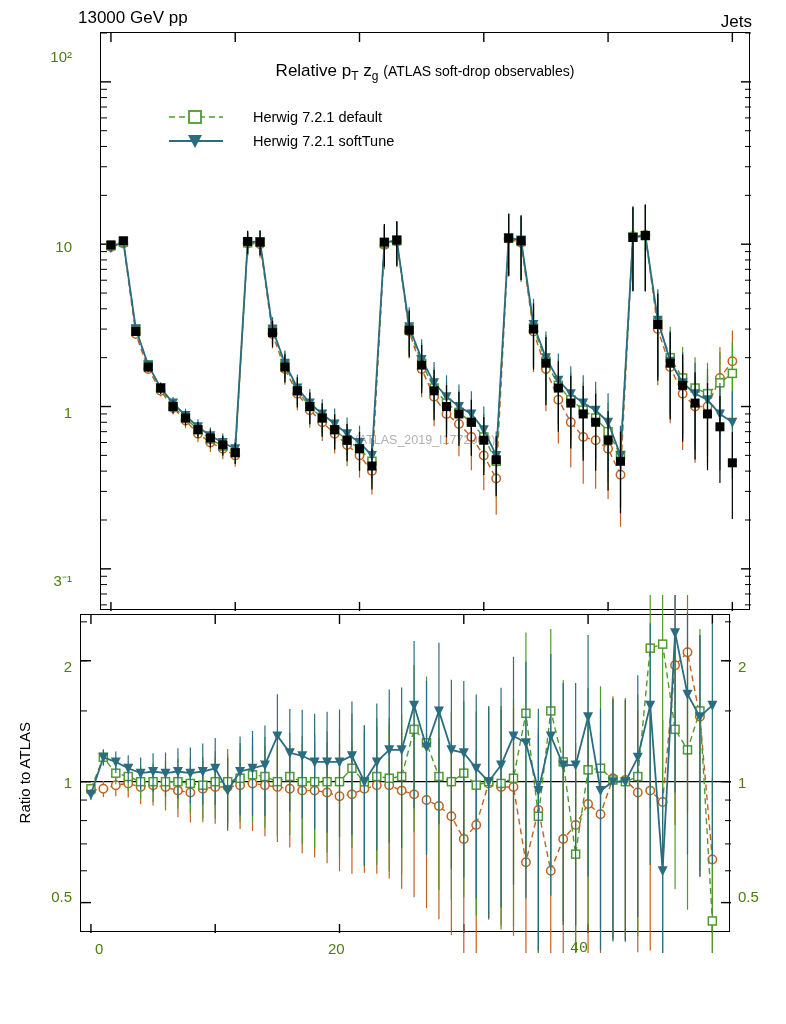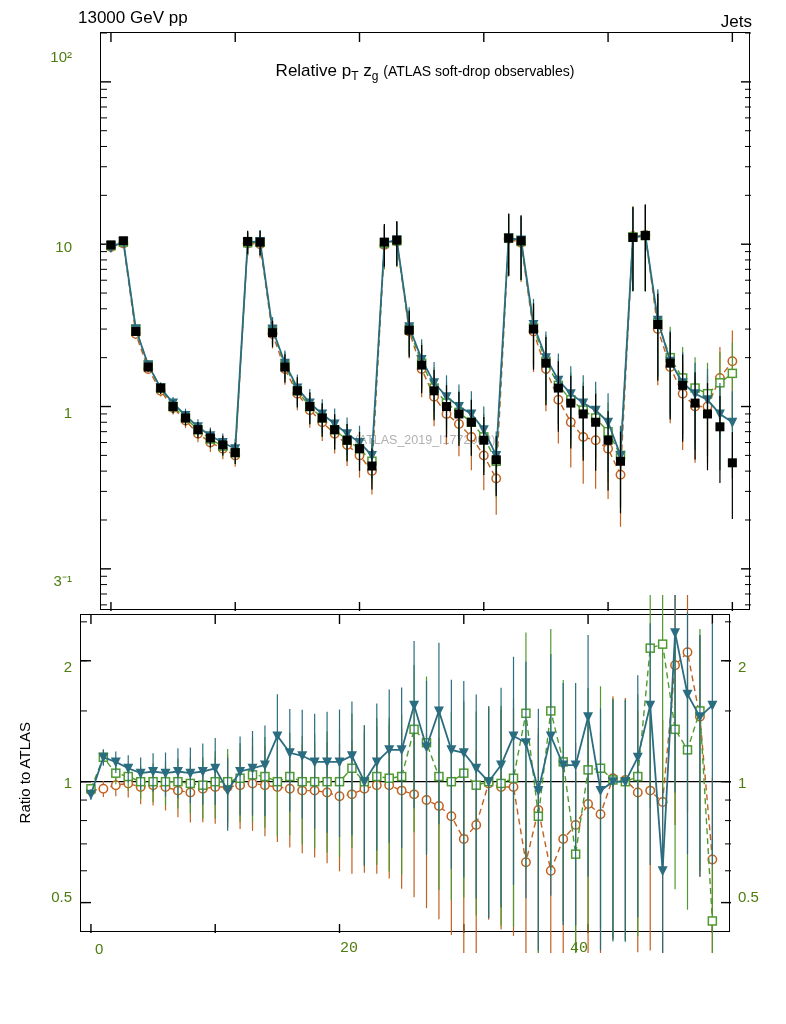--- a/index.html
+++ b/index.html
@@ -52,20 +52,38 @@
   <div id="main">
 
     <div class="plot-title">
       <span>Relative p</span><sub style="font-size:12px">T</sub><span> z</span><sub style="font-size:12px">g</sub>
       <span class="sub">(ATLAS soft-drop observables)</span>
     </div>
 
     <div class="watermark">(ATLAS_2019_I1772062)</div>
 
     <div id="legend">
+      <div class="lrow">
+        <span class="lsym">
+          <svg width="86" height="20">
+            <line x1="8" y1="10" x2="62" y2="10" stroke="#4f9a2e" stroke-width="1.6" stroke-dasharray="6,4"></line>
+            <rect x="28" y="4" width="12" height="12" fill="#fff" stroke="#4f9a2e" stroke-width="1.8"></rect>
+          </svg>
+        </span>
+        <span class="llab">Herwig 7.2.1 default</span>
+      </div>
+      <div class="lrow">
+        <span class="lsym">
+          <svg width="86" height="20">
+            <line x1="8" y1="10" x2="62" y2="10" stroke="#2b6d80" stroke-width="1.8"></line>
+            <polygon points="27,4 41,4 34,17" fill="#2b6d80"></polygon>
+          </svg>
+        </span>
+        <span class="llab">Herwig 7.2.1 softTune</span>
+      </div>
     </div>
 
     <svg class="layer" id="main-svg" width="650" height="578">
         <line x1="0" y1="48.865935099381886" x2="10" y2="48.865935099381886" stroke="#000" stroke-width="1.4"></line>
         <line x1="650" y1="48.865935099381886" x2="640" y2="48.865935099381886" stroke="#000" stroke-width="1.4"></line>
         <line x1="0" y1="211.1950577889608" x2="10" y2="211.1950577889608" stroke="#000" stroke-width="1.4"></line>
         <line x1="650" y1="211.1950577889608" x2="640" y2="211.1950577889608" stroke="#000" stroke-width="1.4"></line>
         <line x1="0" y1="373.5241804785398" x2="10" y2="373.5241804785398" stroke="#000" stroke-width="1.4"></line>
         <line x1="650" y1="373.5241804785398" x2="640" y2="373.5241804785398" stroke="#000" stroke-width="1.4"></line>
         <line x1="0" y1="535.8533031681188" x2="10" y2="535.8533031681188" stroke="#000" stroke-width="1.4"></line>
@@ -916,16 +934,16 @@
 
   <div class="tick ytick" style="left:30px;top:658px;width:42px;"><span>2</span></div>
   <div class="tick ytick" style="left:30px;top:774px;width:42px;"><span>1</span></div>
   <div class="tick ytick" style="left:24px;top:888px;width:48px;"><span>0.5</span></div>
 
   <div class="tick" style="left:738px;top:658px;"><span>2</span></div>
   <div class="tick" style="left:738px;top:774px;"><span>1</span></div>
   <div class="tick" style="left:738px;top:888px;"><span>0.5</span></div>
 
   <div class="tick" style="left:95px;top:940px;"><span>0</span></div>
-  <div class="tick" style="left:340px;top:940px;font-family:Liberation Mono, monospace;"><span>20</span></div>
+  <div class="tick" style="left:328px;top:940px;"><span>20</span></div>
   <div class="tick" style="left:570px;top:940px;font-family:Liberation Mono, monospace;"><span>40</span></div>
 
 </div>
 
 </body></html>

